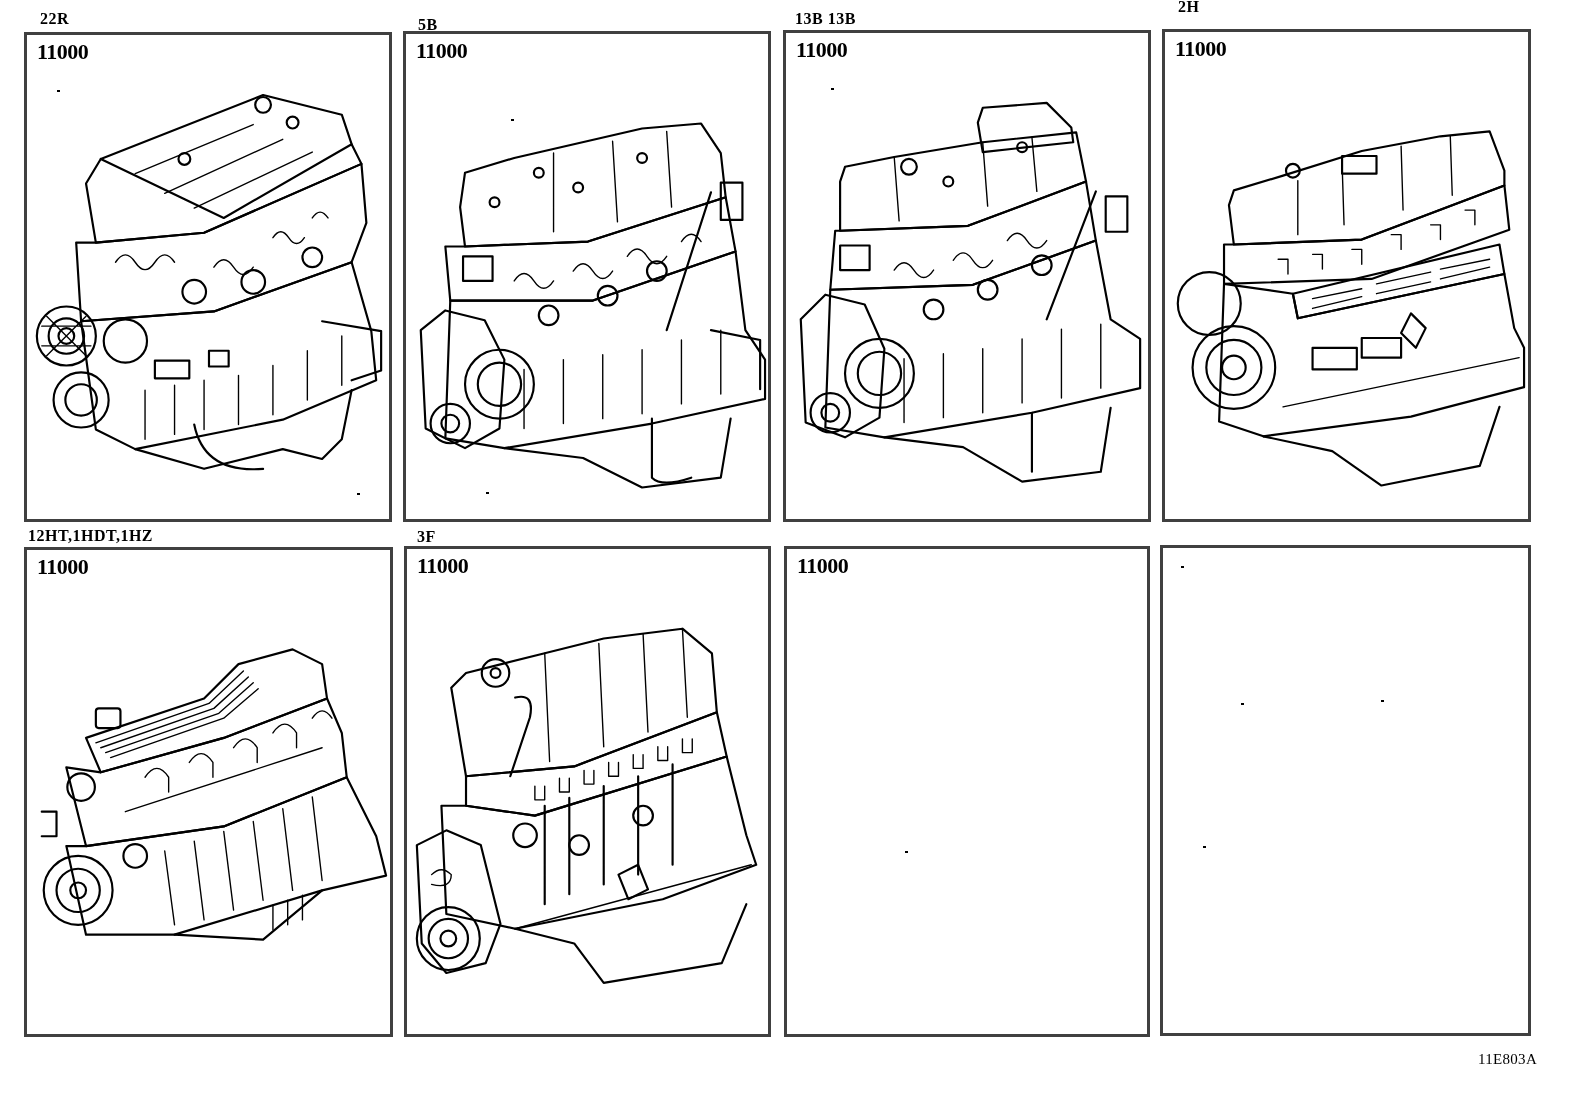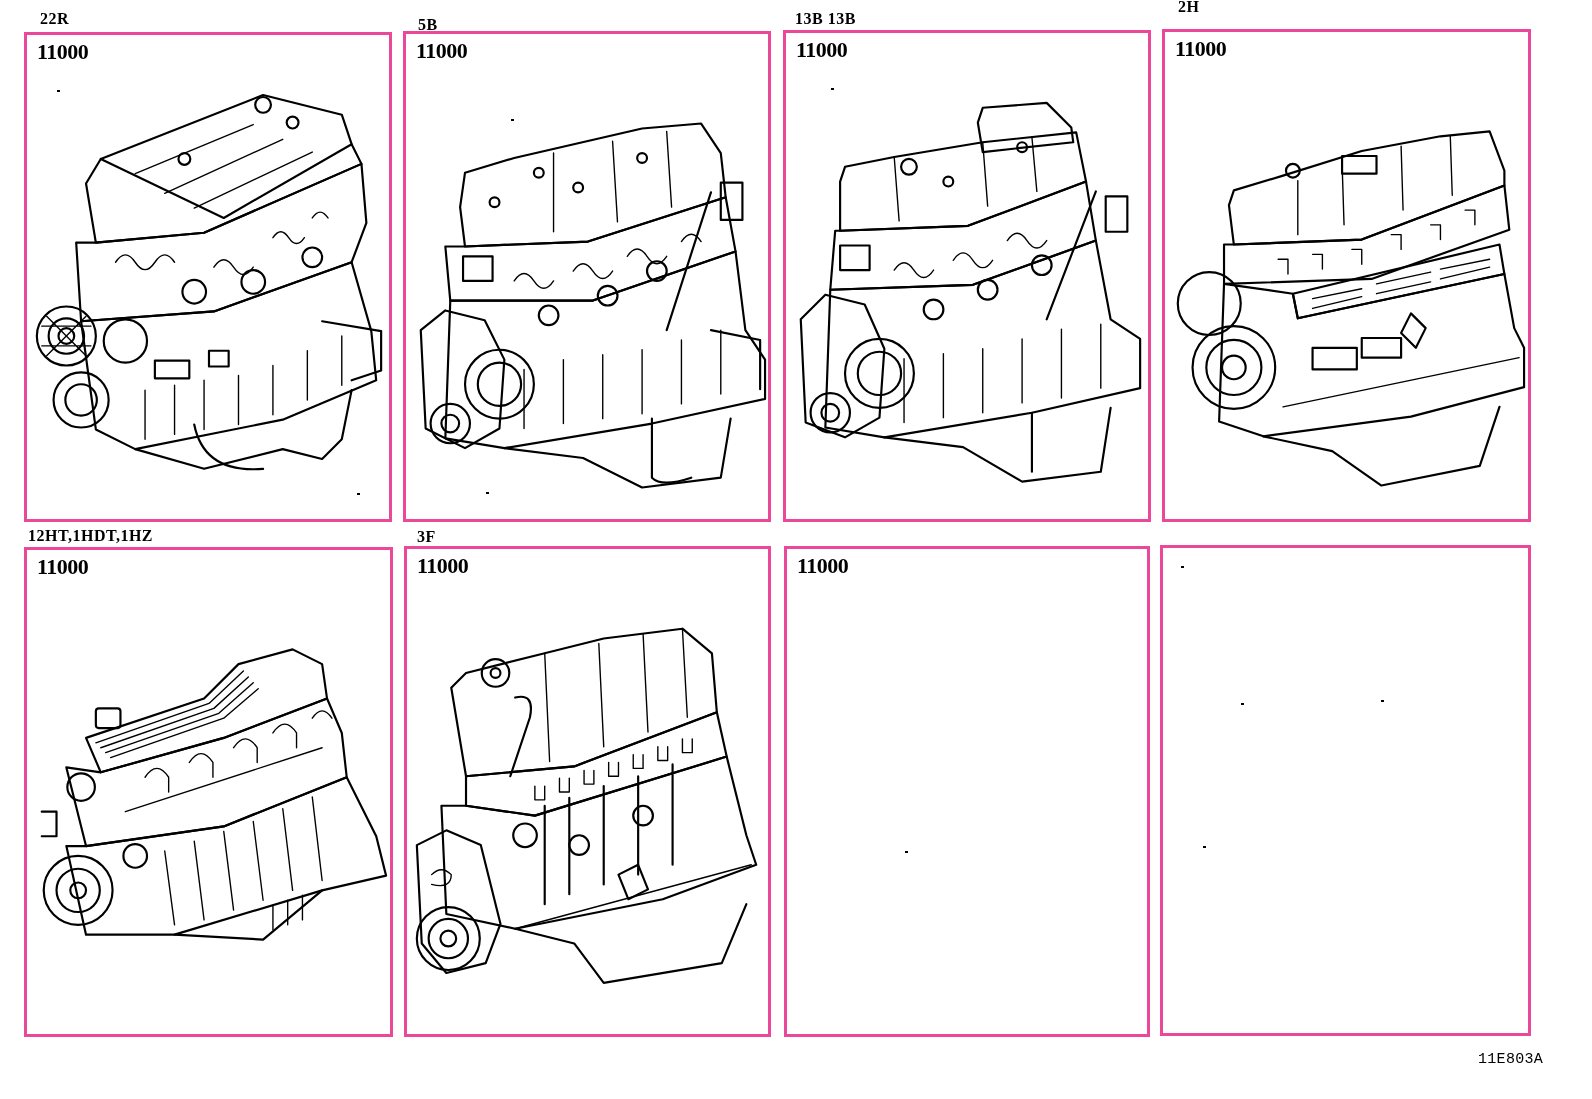--- a/index.html
+++ b/index.html
@@ -1,26 +1,26 @@
 <!DOCTYPE html>
 <html><head>
 <meta charset="utf-8">
 <style>
   html, body { margin:0; padding:0; background:#ffffff; }
   body { width:1592px; height:1099px; position:relative; overflow:hidden;
          font-family:"Liberation Serif", serif; color:#000; }
   .engine-label { position:absolute; font-family:Liberation Serif, serif;
                   font-weight:bold; font-size:16px; letter-spacing:0.5px; line-height:14px; }
-  .panel { position:absolute; border:3px solid #ec4899; box-sizing:border-box; background:#fff; }
+  .panel { position:absolute; border:3px solid #404040; box-sizing:border-box; background:#fff; }
   .part-no { position:absolute; left:10px; top:4px; font-family:"Liberation Serif", serif;
              font-weight:bold; font-size:22px; letter-spacing:-0.5px; }
   .engine-art { position:absolute; left:0; top:0; width:100%; height:100%; }
   .engine-art * { fill:none; stroke:#000; stroke-width:2.2; stroke-linejoin:round; stroke-linecap:round; }
   .engine-art .thin { stroke-width:1.4; }
-  .fig-id { position:absolute; left:1478px; top:1051px; font-family:Liberation Mono, monospace;
+  .fig-id { position:absolute; left:1478px; top:1051px; font-family:Liberation Serif, serif;
             font-size:15px; letter-spacing:0.3px; }
   .speck { position:absolute; width:3px; height:2px; background:#000; }
 </style>
 </head>
 <body>
 
 <div class="engine-label" style="left:40px;top:12px;">22R</div>
 <div class="engine-label" style="left:418px;top:18px;">5B</div>
 <div class="engine-label" style="left:795px;top:12px;">13B 13B</div>
 <div class="engine-label" style="left:1178px;top:0;">2H</div>

